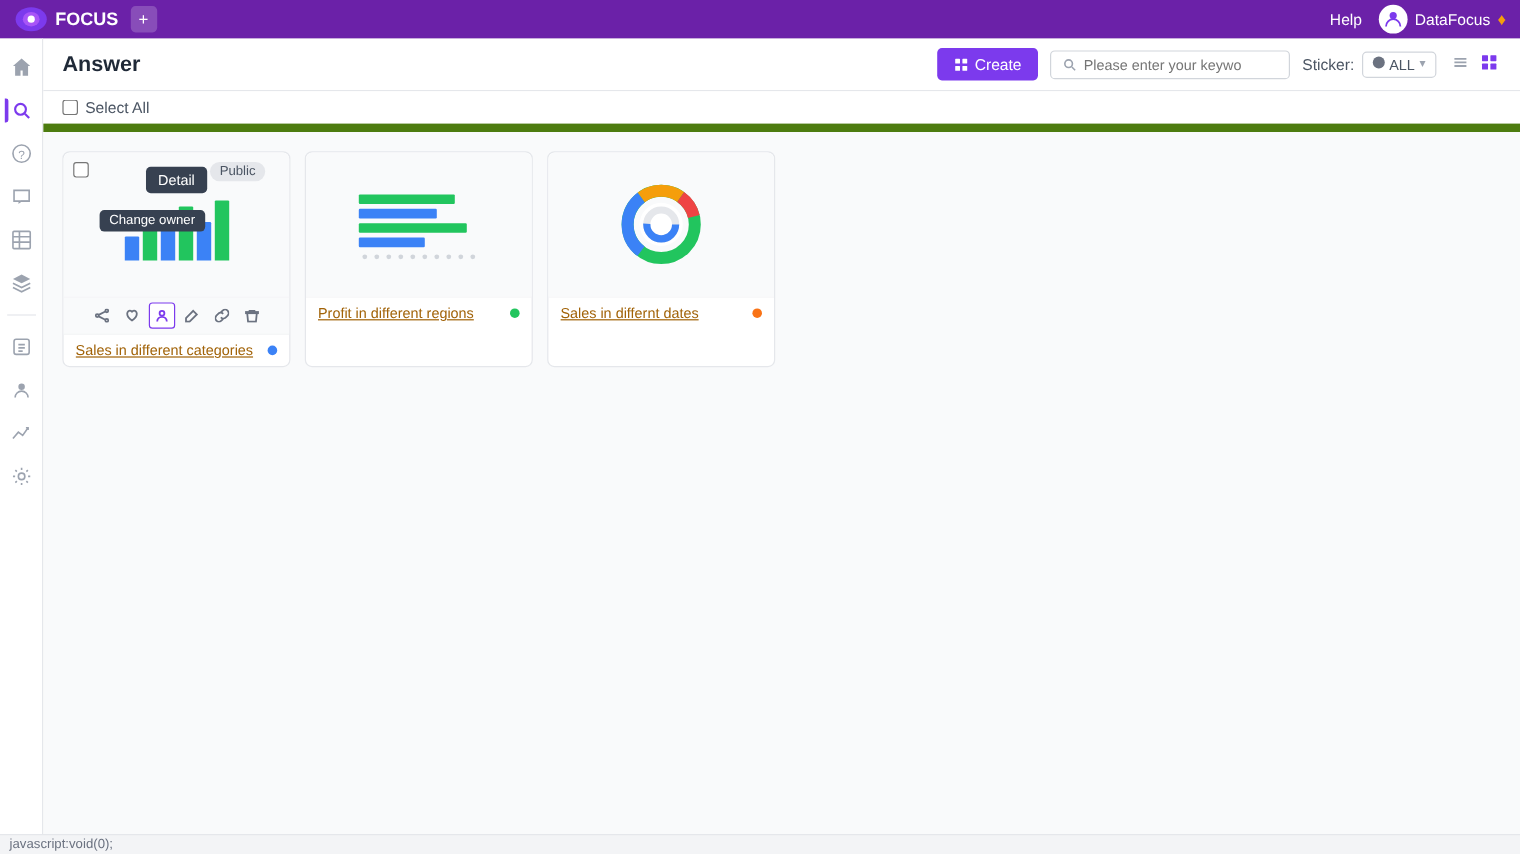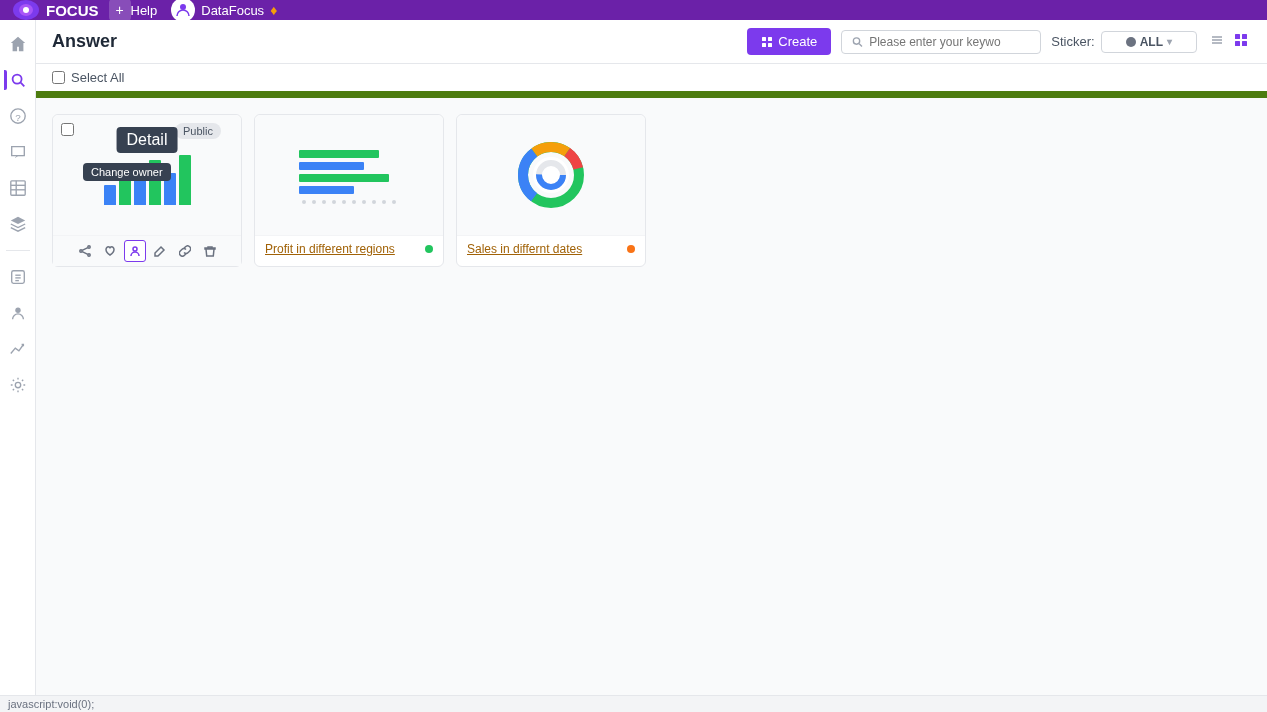--- a/index.html
+++ b/index.html
@@ -1,24 +1,25 @@
 <!DOCTYPE html>
 <html><head>
   <meta charset="utf-8">
   <style>
     * { box-sizing: border-box; margin: 0; padding: 0; }
     body { font-family: Arial, sans-serif; background: #f5f5f5; display: flex; flex-direction: column; height: 712px; overflow: hidden; }
 
     
     .topbar {
       background: #6b21a8;
-      height: 20px;
+      height: 32px;
       display: flex;
       align-items: center;
       padding: 0 12px;
+      justify-content: space-between;
       flex-shrink: 0;
     }
     .topbar-left { display: flex; align-items: center; gap: 10px; }
     .logo { display: flex; align-items: center; gap: 6px; color: white; font-weight: bold; font-size: 15px; }
     .logo-icon { width: 28px; height: 22px; display: flex; align-items: center; justify-content: center; }
     .logo-icon svg { width: 28px; height: 22px; }
     .add-btn { background: rgba(255,255,255,0.2); border: none; color: white; width: 22px; height: 22px; border-radius: 4px; cursor: pointer; font-size: 14px; display: flex; align-items: center; justify-content: center; }
     .topbar-right { display: flex; align-items: center; gap: 14px; }
     .help-btn { color: white; font-size: 13px; background: none; border: none; cursor: pointer; }
     .user-area { display: flex; align-items: center; gap: 6px; color: white; font-size: 13px; cursor: pointer; }
@@ -109,28 +110,26 @@
       outline: none;
       font-size: 12px;
       color: #9ca3af;
       width: 100%;
       background: transparent;
     }
     .sticker-area { display: flex; align-items: center; gap: 6px; font-size: 13px; color: #4b5563; }
     .sticker-select {
       border: 1px solid #d1d5db;
       border-radius: 4px;
-      padding: 3px 24px;
+      padding: 3px 8px;
       font-size: 12px;
       display: flex;
-      align-items: center;
       gap: 4px;
       cursor: pointer;
       background: white;
-      font-weight: bold;
     }
     .sticker-dot { width: 10px; height: 10px; border-radius: 50%; background: #6b7280; }
     .view-toggle { display: flex; gap: 4px; }
     .view-btn { background: none; border: none; cursor: pointer; color: #9ca3af; padding: 2px; }
     .view-btn.active { color: #7c3aed; }
 
     
     .toolbar-row {
       background: white;
       padding: 6px 16px;
@@ -230,21 +229,21 @@
       background: white;
       color: #7c3aed;
     }
     .detail-popup {
       position: absolute;
       top: 12px;
       left: 50%;
       transform: translateX(-50%);
       background: #374151;
       color: white;
-      font-size: 16px;
+      font-size: 12px;
       padding: 4px 10px;
       border-radius: 4px;
       white-space: nowrap;
       z-index: 20;
     }
     .change-owner-tooltip {
       position: absolute;
       top: 48px;
       left: 30px;
       background: #374151;
@@ -495,20 +494,24 @@
                   <path d="M7 4.5a3 3 0 00-4.2 0L1.3 6a3 3 0 000 4.2 3 3 0 004.2 0L7 8.7"></path>
                 </svg>
             </button>
             <button class="card-action-btn" title="Delete">
               <svg width="12" height="12" viewBox="0 0 12 12" fill="none" stroke="currentColor" stroke-width="1.5">
                   <rect x="1" y="3" width="10" height="1"></rect>
                   <path d="M4 3V2h4v1M2 4l.7 7h6.6L10 4"></path>
                 </svg>
             </button>
           </div>
+          <div class="card-footer">
+            <span class="card-title">Sales in different categories</span>
+            <div class="card-status-dot" style="background:#3b82f6;"></div>
+          </div>
         </div>
 
         <div class="card">
           <div class="card-thumb">
 
             <svg class="line-chart-mini" viewBox="0 0 110 60">
 
               <rect x="5" y="5" width="80" height="8" fill="#22c55e" rx="1"></rect>
               <rect x="5" y="17" width="65" height="8" fill="#3b82f6" rx="1"></rect>
               <rect x="5" y="29" width="90" height="8" fill="#22c55e" rx="1"></rect>

